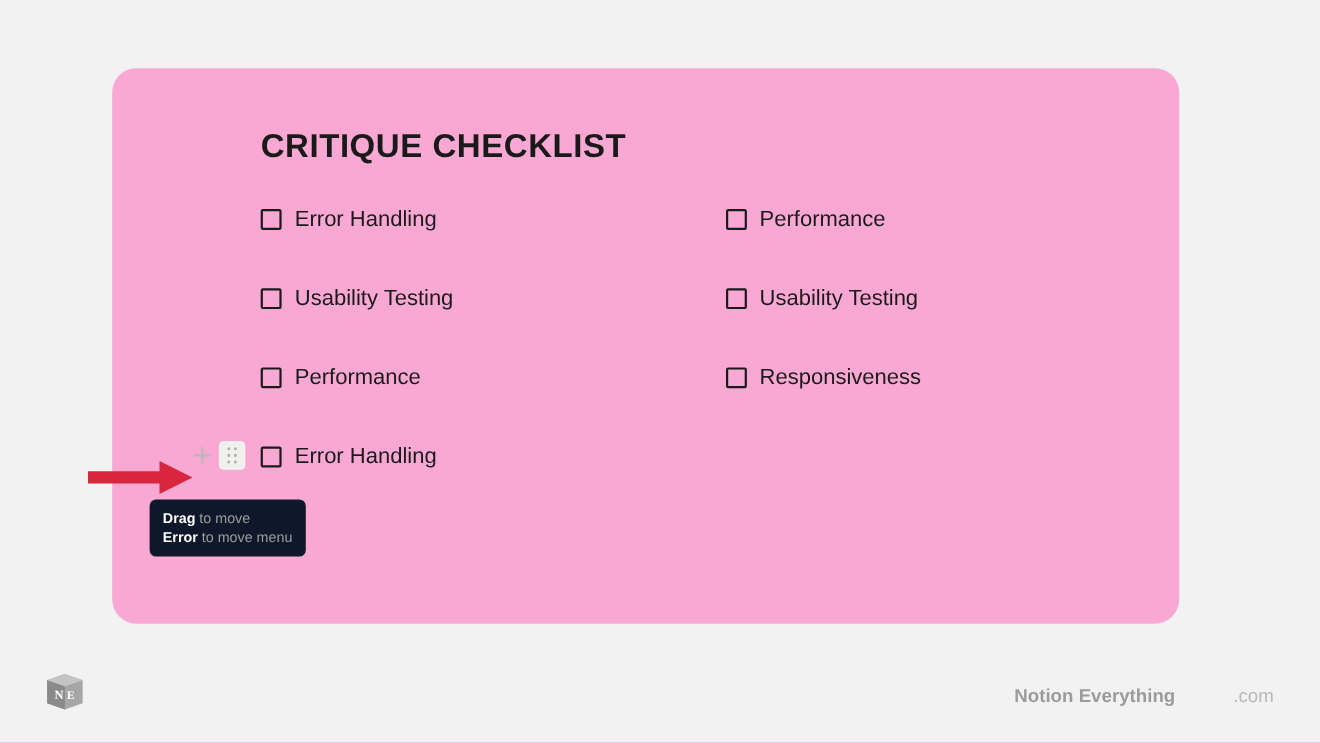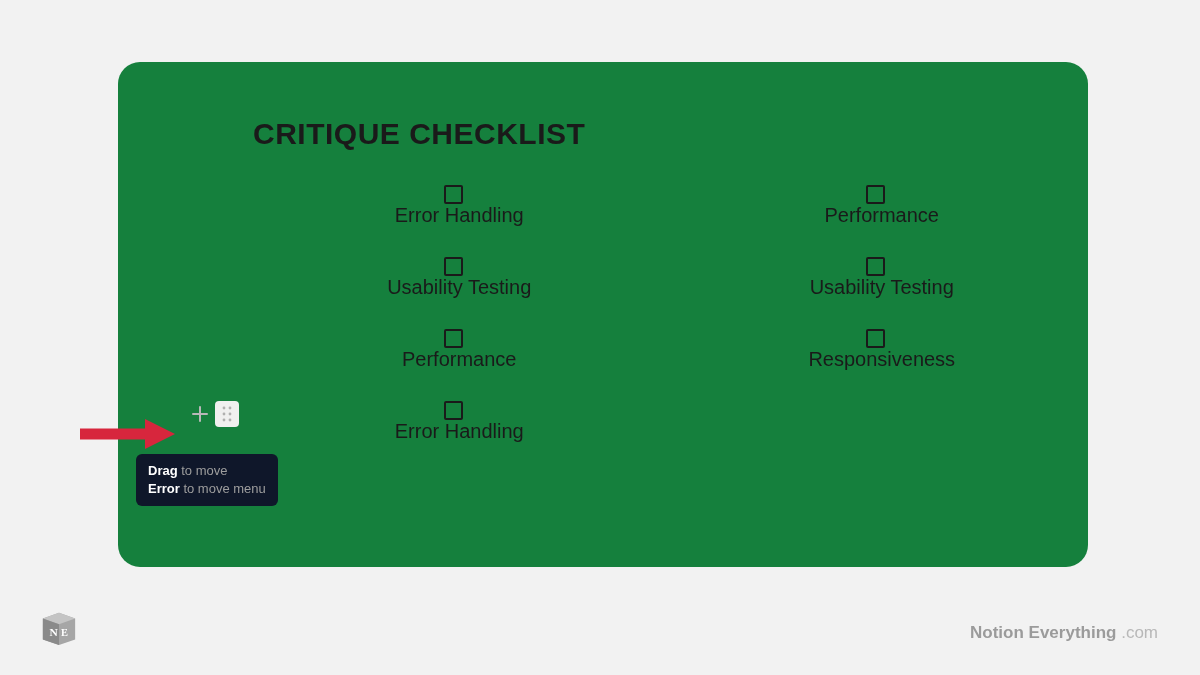--- a/index.html
+++ b/index.html
@@ -6,25 +6,25 @@
     body {
       width: 1200px;
       height: 675px;
       background: #f2f2f2;
       font-family: -apple-system, BlinkMacSystemFont, "Segoe UI", Helvetica, Arial, sans-serif;
       position: relative;
       overflow: hidden;
     }
     .card {
       position: absolute;
-      left: 118px;
+      left: 102px;
       top: 62px;
       width: 970px;
       height: 505px;
-      background: #15803d;
+      background: #f9a8d4;
       border-radius: 22px;
       padding: 55px 0 0 0;
     }
     .title {
       font-size: 30px;
       font-weight: 700;
       letter-spacing: 0.5px;
       color: #1a1a1a;
       margin-left: 135px;
       margin-bottom: 34px;
@@ -34,21 +34,20 @@
       margin-left: 135px;
     }
     .col { width: 430px; }
     .col.right { margin-left: 10px; }
     .item {
       display: flex;
       align-items: center;
       height: 28px;
       margin-bottom: 44px;
       position: relative;
-      flex-direction: column;
     }
     .checkbox {
       width: 19px;
       height: 19px;
       border: 2px solid #1a1a1a;
       border-radius: 2px;
       margin-right: 12px;
       flex-shrink: 0;
       cursor: pointer;
     }
@@ -119,21 +118,21 @@
       height: 38px;
     }
     .footer-brand {
       position: absolute;
       right: 42px;
       bottom: 32px;
       font-size: 17px;
       color: #9b9b9b;
       font-weight: 600;
     }
-    .footer-brand .dom { font-weight: 400; color: #b8b8b8; }
+    .footer-brand .dom { font-weight: 400; color: #b8b8b8; margin-left: 48px; }
   </style>
 </head>
 <body>
 
 <div class="card">
   <h1 class="title">CRITIQUE CHECKLIST</h1>
   <div class="columns">
     <div class="col left">
       <div class="item">
         <span class="checkbox"></span>

